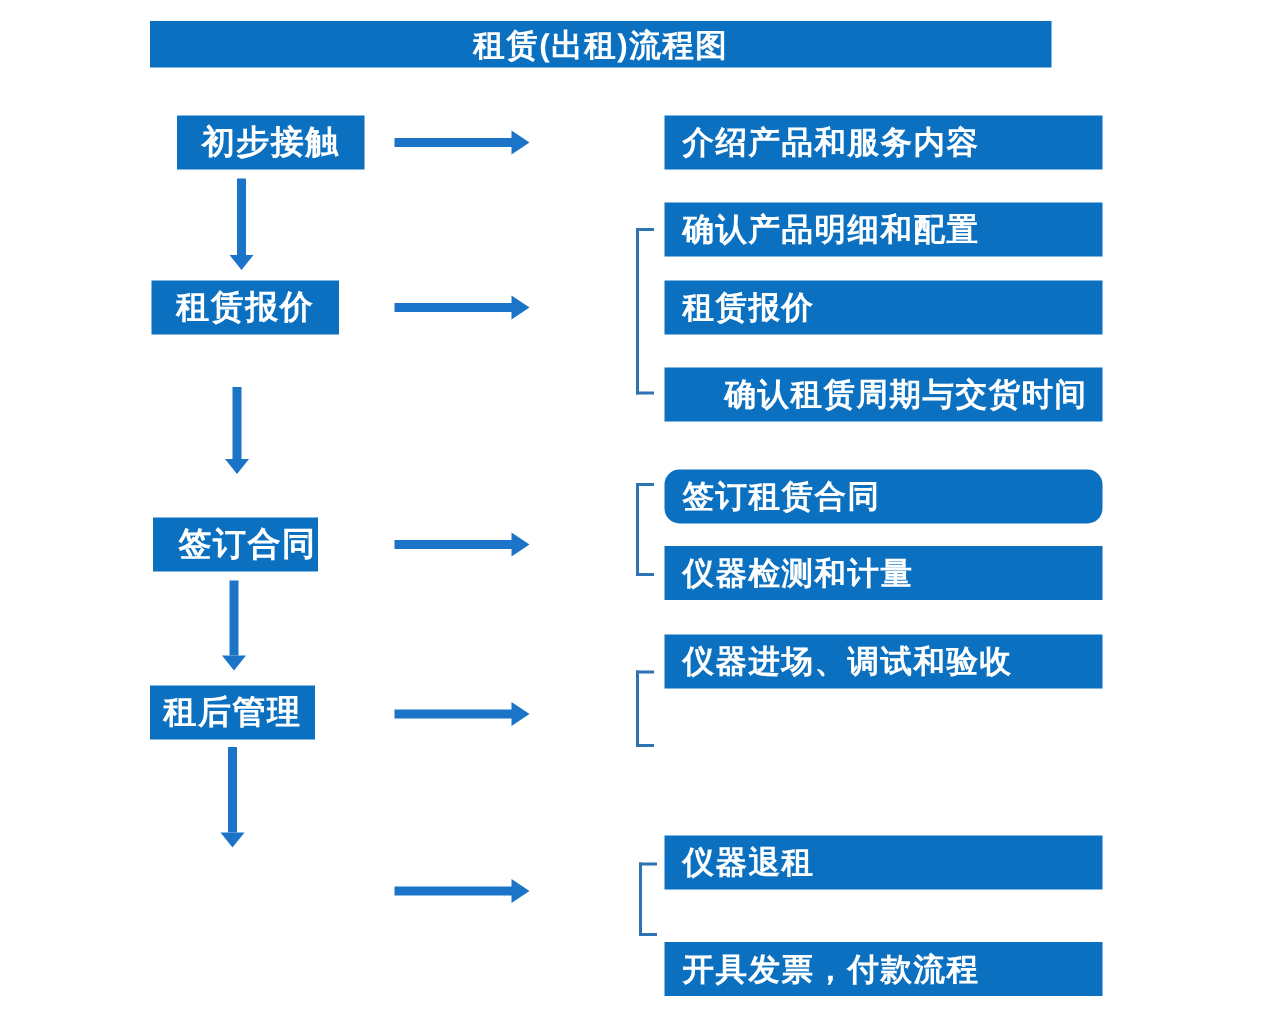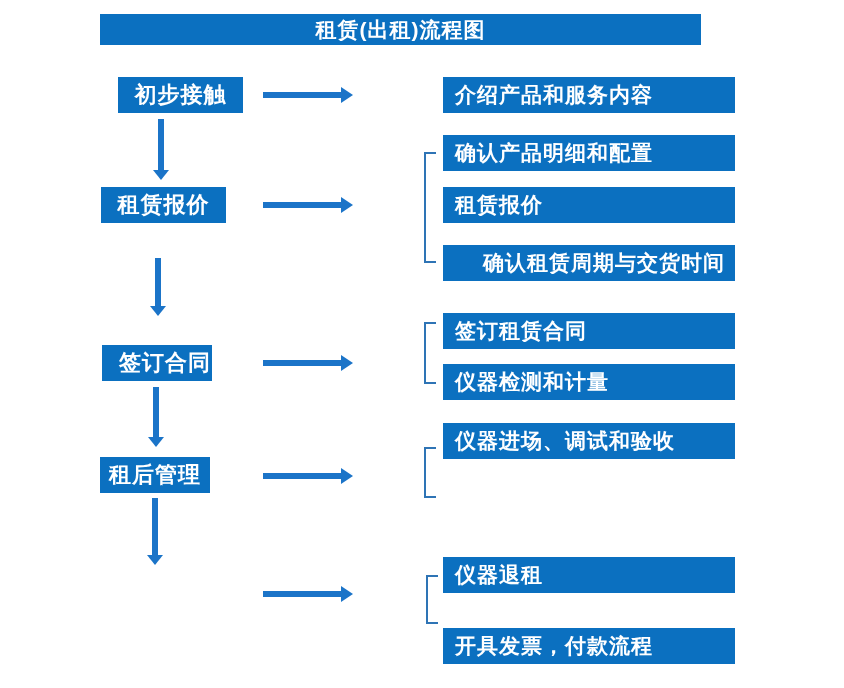--- a/index.html
+++ b/index.html
@@ -148,21 +148,21 @@
   <div class="bracket" style="top:322px; height:62px;"></div>
   <div class="bracket" style="top:447px; height:51px;"></div>
   <div class="bracket" style="left:426px; top:575px; height:49px;"></div>
 
   <div class="box detail" style="top:77px;">介绍产品和服务内容</div>
 
   <div class="box detail" style="top:135px;">确认产品明细和配置</div>
   <div class="box detail" style="top:187px;">租赁报价</div>
   <div class="box detail" style="top:245px;padding-left:40px;">确认租赁周期与交货时间</div>
 
-  <div class="box detail" style="top:313px;">签订租赁合同</div>
+  <div class="box detail" style="top:313px;border-radius:10px;">签订租赁合同</div>
   <div class="box detail" style="top:364px;">仪器检测和计量</div>
 
   <div class="box detail" style="top:423px;">仪器进场、调试和验收</div>
 
   <div class="box detail" style="top:557px;">仪器退租</div>
   <div class="box detail" style="top:628px;">开具发票，付款流程</div>
 
 </div>
 
 </body></html>

